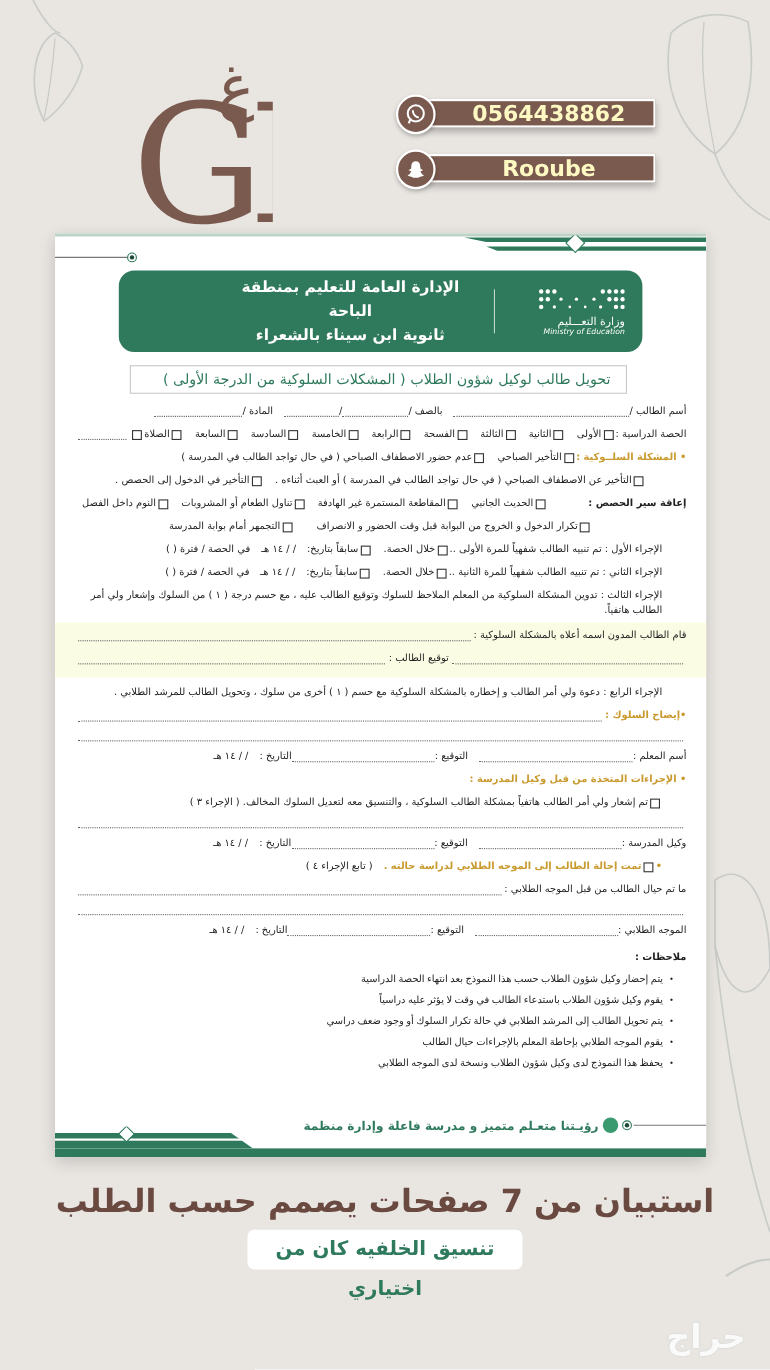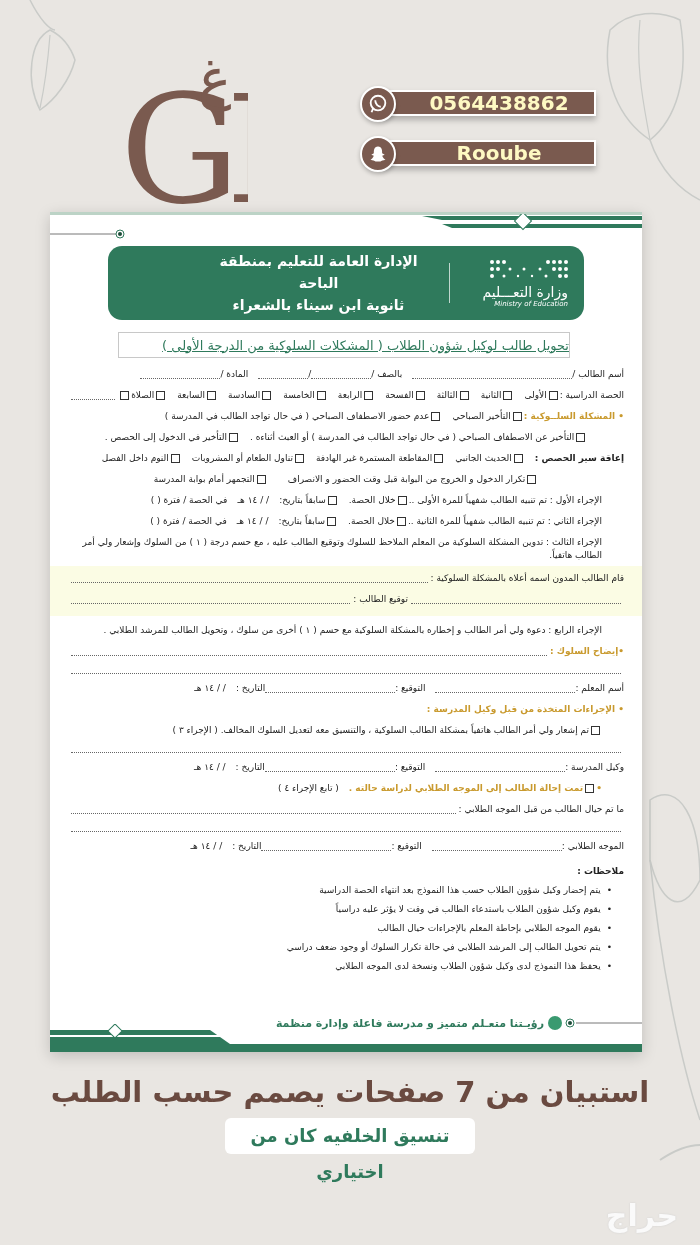--- a/index.html
+++ b/index.html
@@ -44,49 +44,49 @@
   .banner {
     position: absolute; top: 34px; left: 58px; width: 476px; height: 74px;
     background: #2f7a5c; border-radius: 14px; color: #fff;
     display: flex; align-items: center; direction: rtl;
   }
   .moe {
     width: 120px; display: flex; flex-direction: column; align-items: flex-start;
     padding-right: 16px; direction: rtl;
   }
   .moe .dots { width: 80px; height: 26px; }
-  .moe .ar { font-size: 14px; margin-top: 0; }
+  .moe .ar { font-size: 10px; margin-top: 0; }
   .moe .en { font-size: 7px; direction: ltr; font-style: italic; }
   .banner .sep { width: 1px; height: 40px; background: rgba(255,255,255,0.7); margin: 0 14px 0 10px; }
   .banner .titles { flex: 1; text-align: center; font-weight: bold; font-size: 14px; line-height: 22px; padding-left: 90px; }
   .form-title {
     position: absolute; top: 120px; left: 68px; width: 452px; height: 26px;
     border: 1px solid #c8c8c8; color: #2f7a5c; font-size: 13px;
-    display: flex; align-items: center; justify-content: flex-start; padding-right: 0; text-decoration: underline;
+    display: flex; align-items: center; justify-content: flex-start; padding-right: 14px;
   }
   .body {
     position: absolute; top: 156px; left: 18px; right: 18px;
     font-size: 9px; line-height: 13px; color: #222;
   }
   .row { display: flex; align-items: center; white-space: nowrap; margin-bottom: 8px; direction: rtl; }
   .row.center { justify-content: center; }
   .row.indent { padding-right: 22px; }
   .cb {
     display: inline-block; width: 9px; height: 9px; border: 1px solid #333;
     vertical-align: middle; margin: 0 2px; background: #fff;
   }
   .gold { color: #c99a2e; font-weight: bold; }
-  .bold { font-weight: bold; }
+  .bold { font-weight: bold; margin-left: 27px; }
   .dots-fill { flex: 1; border-bottom: 1px dotted #666; height: 8px; margin: 0 3px; }
   .dl { display: inline-block; border-bottom: 1px dotted #666; height: 8px; }
   .gap { display: inline-block; width: 10px; }
   .hl {
     background: #fbfce4; margin: 4px -18px 8px; padding: 6px 18px 2px;
   }
-  .notes ul { list-style: none; padding-right: 12px; }
+  .notes ul { list-style: none; padding-right: 12px; font-family: Liberation Serif, serif; }
   .notes li { margin-bottom: 6px; }
   .notes li::before { content: "•"; margin-left: 6px; }
   .footer-bar { position: absolute; bottom: 0; left: 0; right: 0; height: 8px; background: #2f7a5c; }
   .vision-text {
     position: absolute; bottom: 22px; right: 80px; color: #2f7a5c; font-size: 11px; font-weight: bold;
     display: flex; align-items: flex-end; direction: rtl;
   }
   .vision-text .dot { width: 14px; height: 14px; border-radius: 50%; background: #3a9a70; margin-left: 4px; }
   .bottom-title {
     position: absolute; top: 1075px; left: 0; right: 0; text-align: center;
@@ -394,22 +394,22 @@
       <span>التاريخ :</span>
       <span class="gap"></span>
       <span>/   /   ١٤ هـ</span>
     </div>
 
     <div class="notes" style="margin-top:12px">
       <div class="bold" style="margin-bottom:6px">ملاحظات :</div>
       <ul>
         <li>يتم إحضار وكيل شؤون الطلاب حسب هذا النموذج بعد انتهاء الحصة الدراسية</li>
         <li>يقوم وكيل شؤون الطلاب باستدعاء الطالب في وقت لا يؤثر عليه دراسياً</li>
+        <li>يتم تحويل الطالب إلى المرشد الطلابي في حالة تكرار السلوك أو وجود ضعف دراسي</li>
         <li>يقوم الموجه الطلابي بإحاطة المعلم بالإجراءات حيال الطالب</li>
-        <li>يتم تحويل الطالب إلى المرشد الطلابي في حالة تكرار السلوك أو وجود ضعف دراسي</li>
         <li>يحفظ هذا النموذج لدى وكيل شؤون الطلاب ونسخة لدى الموجه الطلابي</li>
       </ul>
     </div>
   </div>
 
   <svg style="position:absolute;bottom:8px;left:0;width:180px;height:20px" viewBox="0 0 180 20">
     <polygon points="0,6 160,6 180,20 0,20" fill="#2f7a5c"></polygon>
     <rect x="0" y="11" width="170" height="2" fill="#fff"></rect>
     <rect x="60" y="2" width="10" height="10" transform="rotate(45 65 7)" fill="#fff" stroke="#2f7a5c"></rect>
   </svg>

